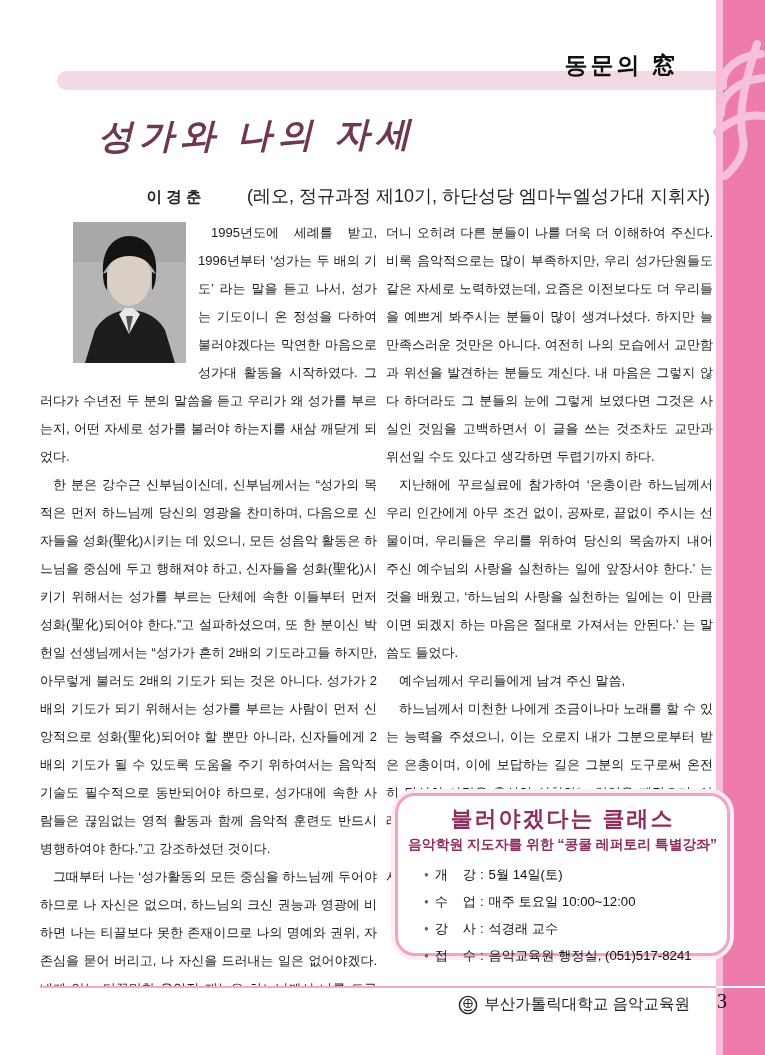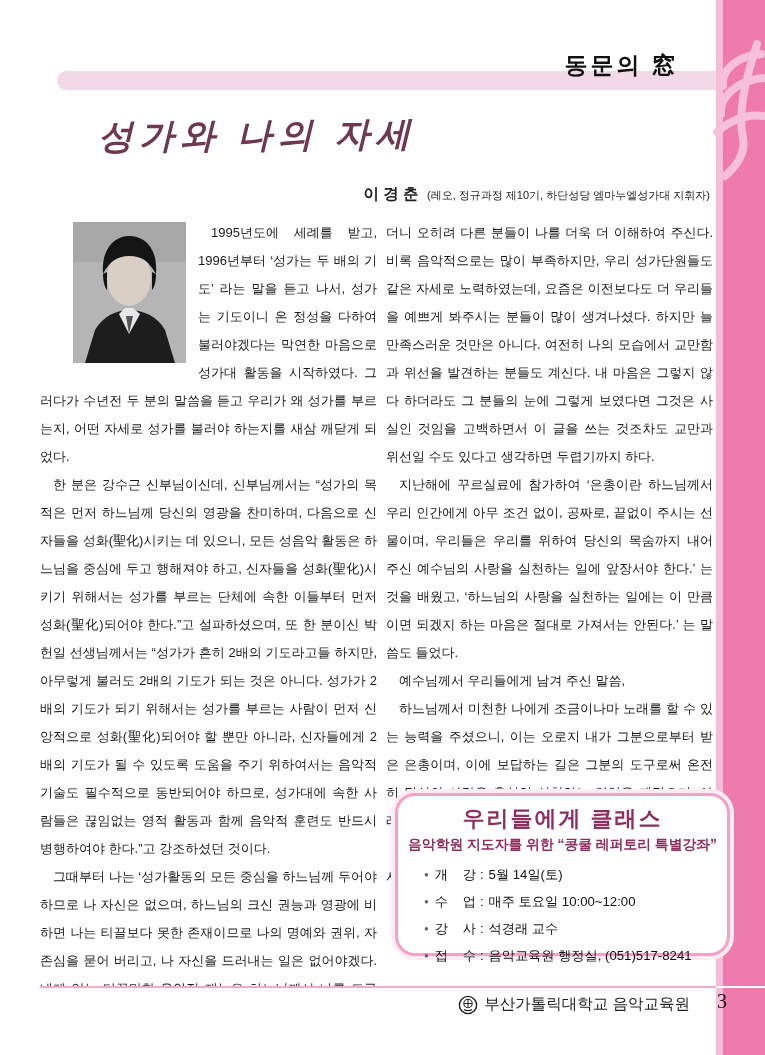--- a/index.html
+++ b/index.html
@@ -17,21 +17,21 @@
   .section-label{position:absolute;top:50px;right:87px;font-size:23px;font-weight:bold;letter-spacing:3px;color:#111;}
   
   .article-title{
     position:absolute;left:98px;top:112px;margin:0;
     font-size:35px;font-weight:bold;font-style:italic;letter-spacing:6px;
     color:#6e3853;transform:rotate(-0.5deg);
   }
   
   .author-line{position:absolute;top:184px;right:55px;text-align:right;}
   .author-name{font-size:15.5px;font-weight:bold;color:#222;margin-right:4px;}
-  .author-affil{font-size:11px;color:#222;}
+  .author-affil{font-size:18px;color:#222;margin-left:37px;}
   
   .content{position:absolute;left:40px;top:219px;width:673px;height:767px;display:flex;gap:9px;overflow:hidden;}
   .col{text-align:justify;font-size:13px;line-height:28px;color:#1a1a1a;overflow:hidden;}
   .col-left{width:337px;}
   .col-right{width:327px;}
   .col p{margin:0;text-indent:1em;}
   .col p.no-indent{text-indent:0;}
   
   .photo{
     float:left;width:113px;height:141px;margin:3px 12px 6px 33px;
@@ -110,21 +110,21 @@
       <p>지난해에 꾸르실료에 참가하여 ‘은총이란 하느님께서 우리 인간에게 아무 조건 없이, 공짜로, 끝없이 주시는 선물이며, 우리들은 우리를 위하여 당신의 목숨까지 내어 주신 예수님의 사랑을 실천하는 일에 앞장서야 한다.’ 는 것을 배웠고, ‘하느님의 사랑을 실천하는 일에는 이 만큼이면 되겠지 하는 마음은 절대로 가져서는 안된다.’ 는 말씀도 들었다.</p>
       <p>예수님께서 우리들에게 남겨 주신 말씀,</p>
       <p>하느님께서 미천한 나에게 조금이나마 노래를 할 수 있는 능력을 주셨으니, 이는 오로지 내가 그분으로부터 받은 은총이며, 이에 보답하는 길은 그분의 도구로써 온전히 당신의 사랑을 충실히 실천하는 일임을 깨달으며, 아래의 말씀을 묵상한다.</p>
       <p>“서로 사랑하여라. 내가 너희를 사랑한 것처럼 너희도 서로 사랑하여라.”</p>
       <p>그리고 김수환 추기경님의 말씀,</p>
       <p>“하느님은 사랑이십니다.”</p>
     </div>
   </div>
 
   <div class="notice-box">
-    <div class="box-title">우리들에게 클래스</div>
+    <div class="box-title">불러야겠다는 클래스</div>
     <div class="box-subtitle">음악학원 지도자를 위한 “콩쿨 레퍼토리 특별강좌”</div>
     <div class="box-list">
       <div class="box-row">
         <span class="bullet">●</span><span class="lbl">개    강</span><span class="sep">:</span><span class="val">5월 14일(토)</span>
       </div>
       <div class="box-row">
         <span class="bullet">●</span><span class="lbl">수    업</span><span class="sep">:</span><span class="val">매주 토요일 10:00~12:00</span>
       </div>
       <div class="box-row">
         <span class="bullet">●</span><span class="lbl">강    사</span><span class="sep">:</span><span class="val">석경래 교수</span>

